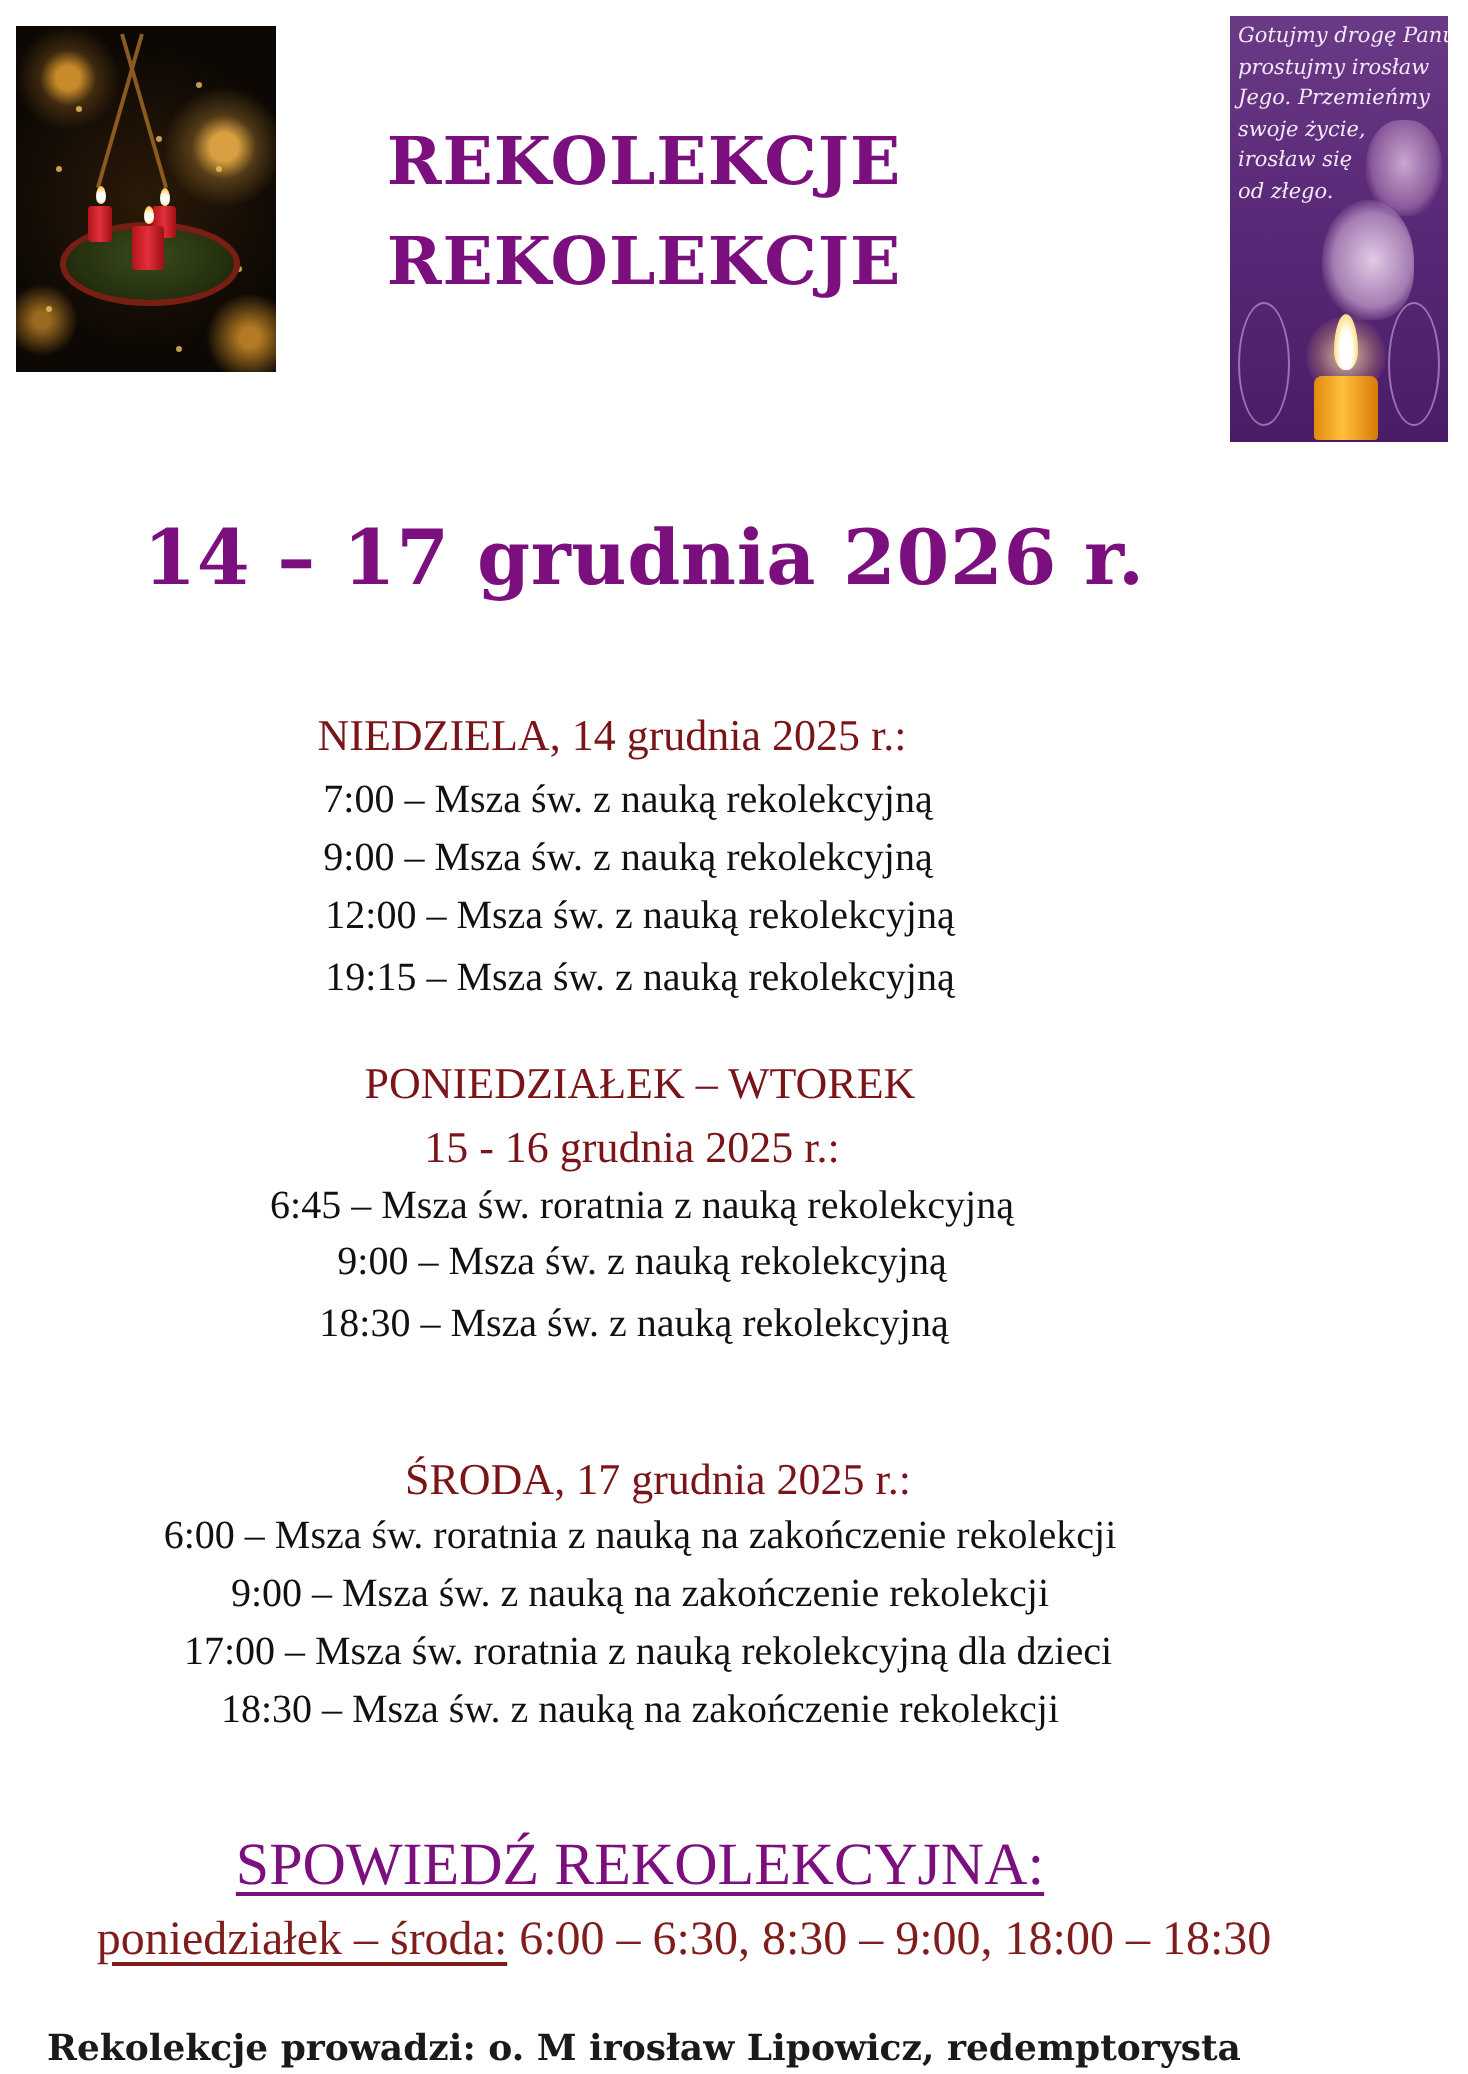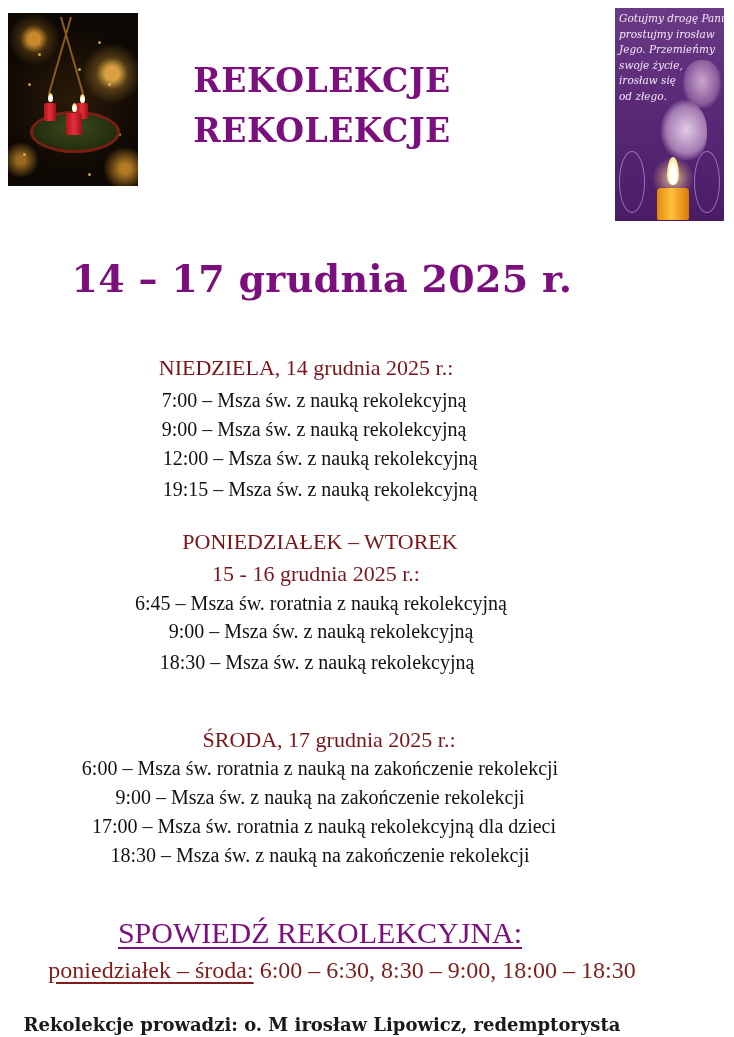--- a/index.html
+++ b/index.html
@@ -83,21 +83,21 @@
   </div>
   <div class="swirl" style="left:4px"></div>
   <div class="swirl" style="right:4px"></div>
   <div class="glow"></div>
   <div class="cflame"></div>
   <div class="candle"></div>
 </div>
 
 <div id="title-1" class="abs center title">REKOLEKCJE</div>
 <div id="title-2" class="abs center title">REKOLEKCJE</div>
-<div id="date-range" class="abs center">14 – 17 grudnia 2025 r.</div>
+<div id="date-range" class="abs center">14 – 17 grudnia 2026 r.</div>
 
 <div class="abs center day-head" style="top:355px;left:-16px">NIEDZIELA, 14 grudnia 2025 r.:</div>
 <div class="abs center item" style="top:389px;left:-8px">7:00 – Msza św. z nauką rekolekcyjną</div>
 <div class="abs center item" style="top:418px;left:-8px">9:00 – Msza św. z nauką rekolekcyjną</div>
 <div class="abs center item" style="top:447px;left:-2px">12:00 – Msza św. z nauką rekolekcyjną</div>
 <div class="abs center item" style="top:478px;left:-2px">19:15 – Msza św. z nauką rekolekcyjną</div>
 
 <div class="abs center day-head" style="top:529px;left:-2px">PONIEDZIAŁEK – WTOREK</div>
 <div class="abs center day-head" style="top:561px;left:-6px">15 - 16 grudnia 2025 r.:</div>
 <div class="abs center item" style="top:592px;left:-1px">6:45 – Msza św. roratnia z nauką rekolekcyjną</div>

